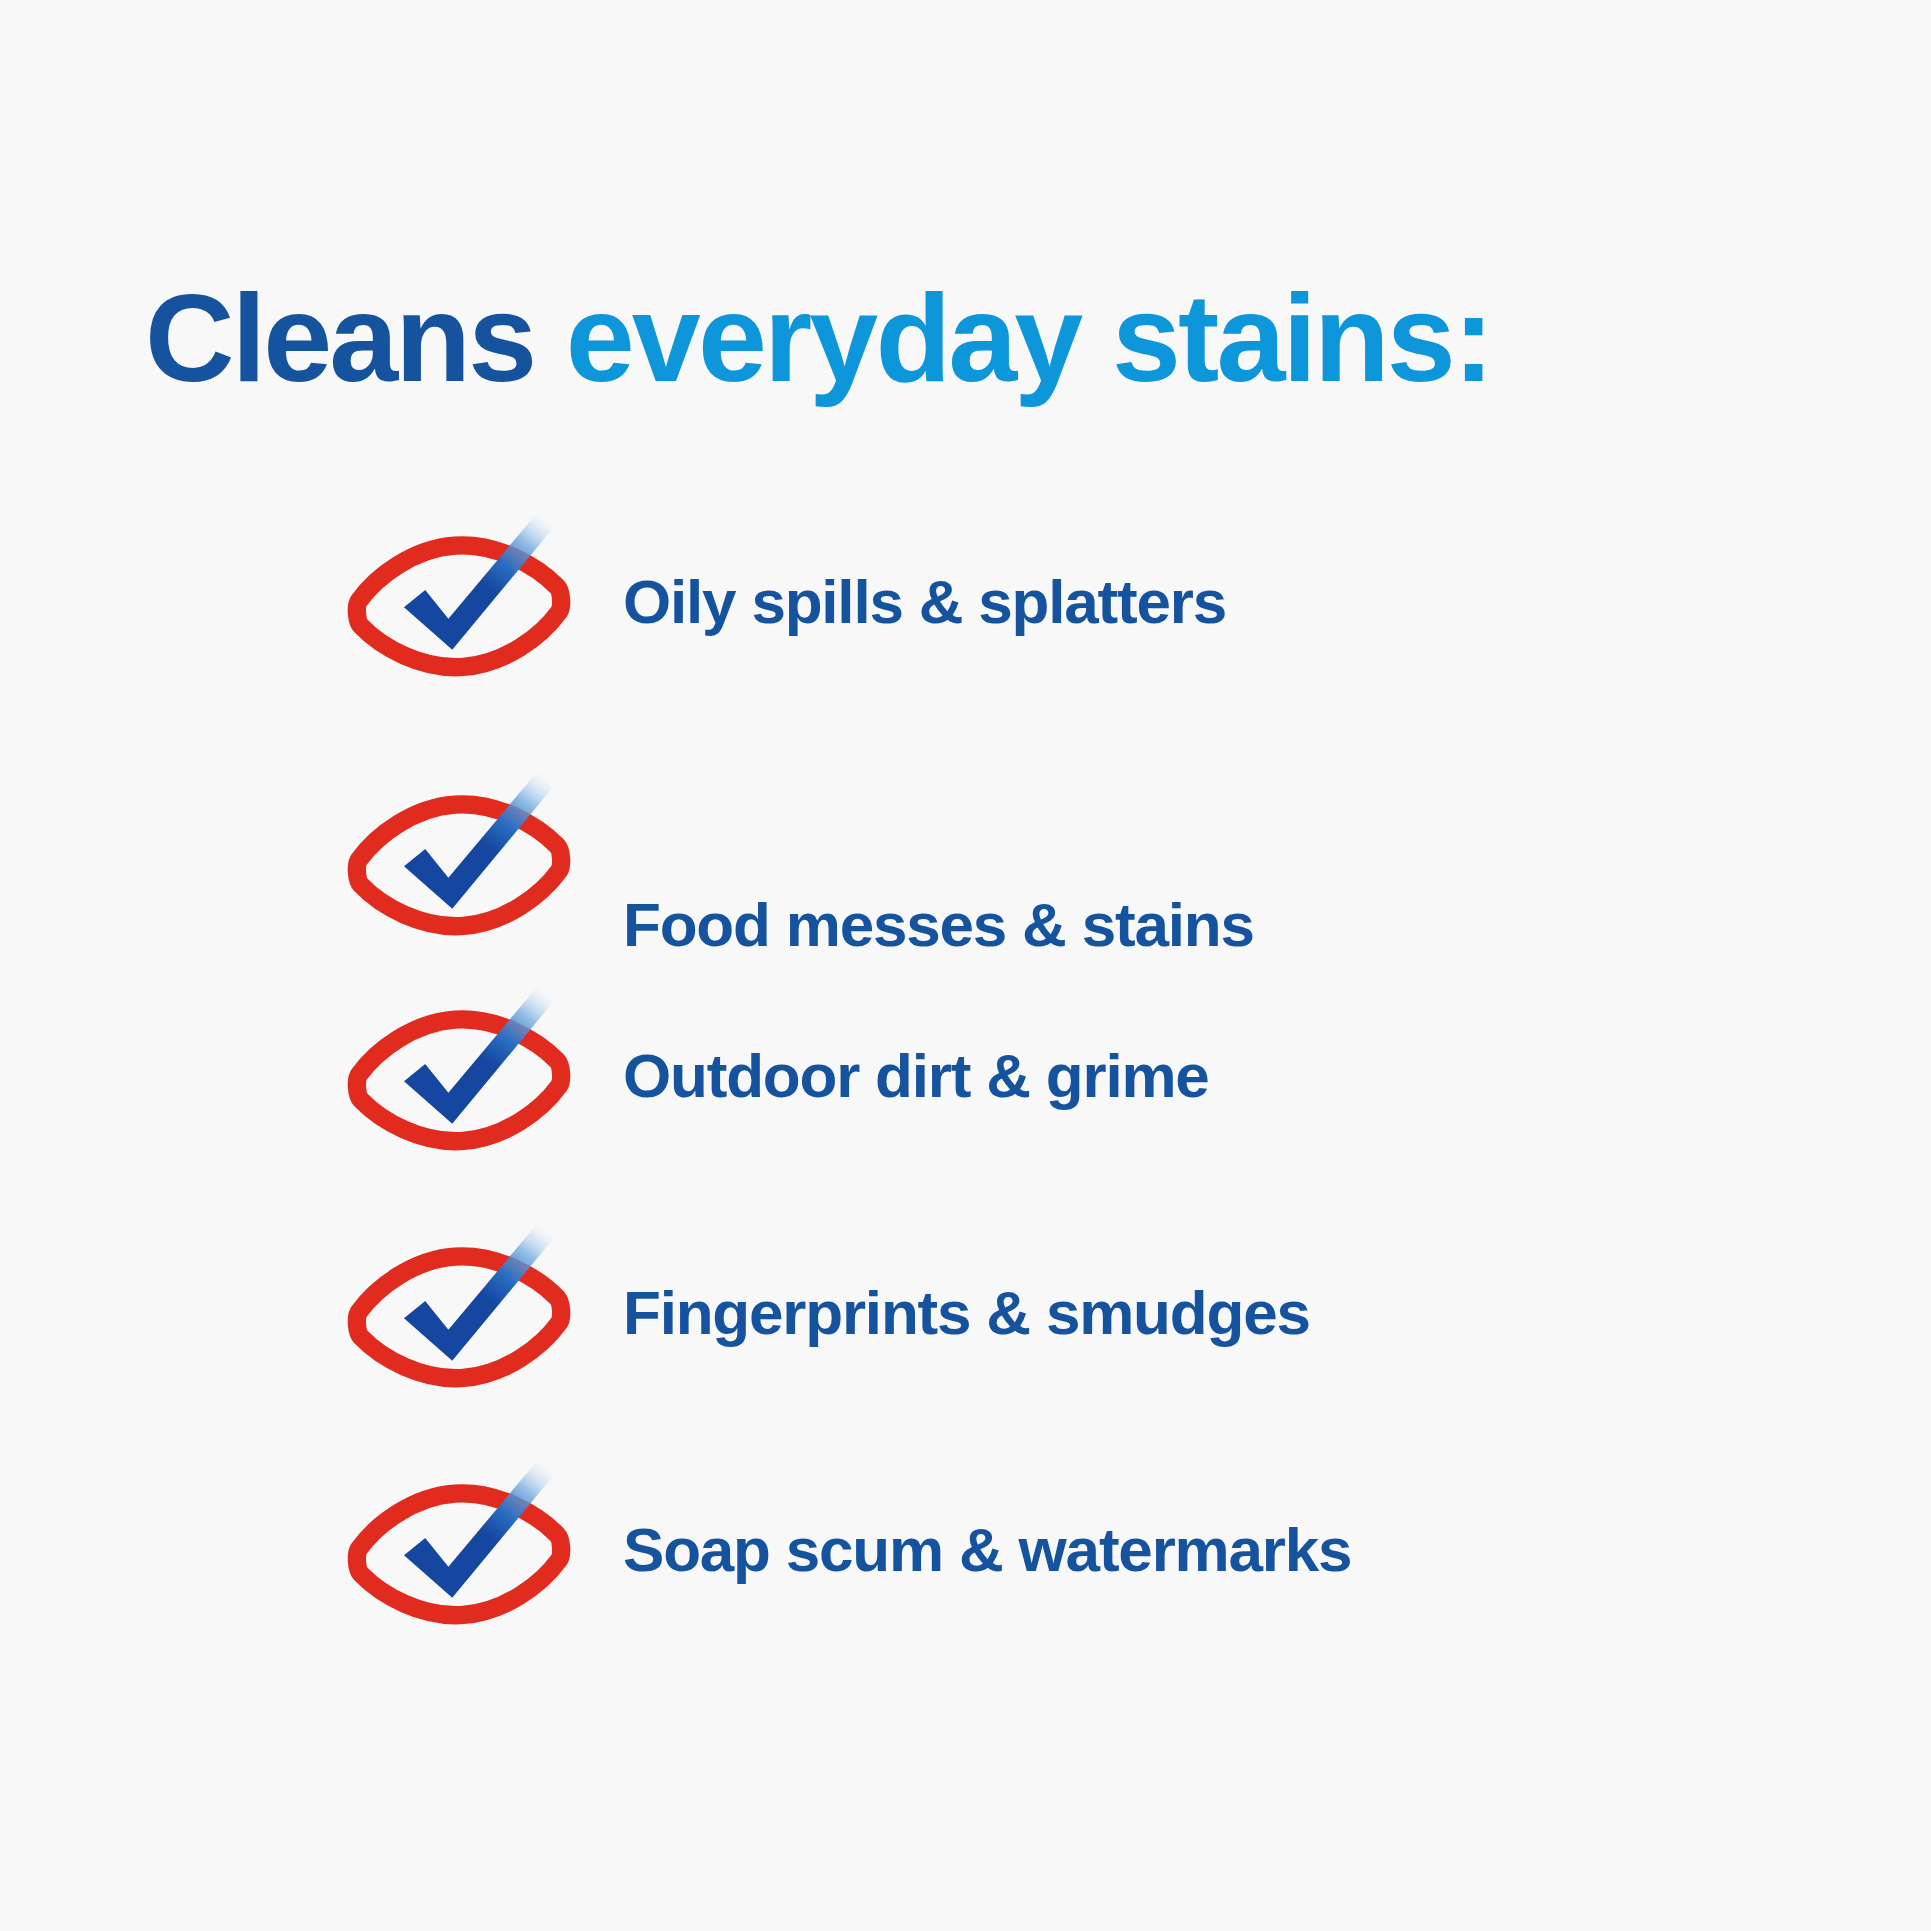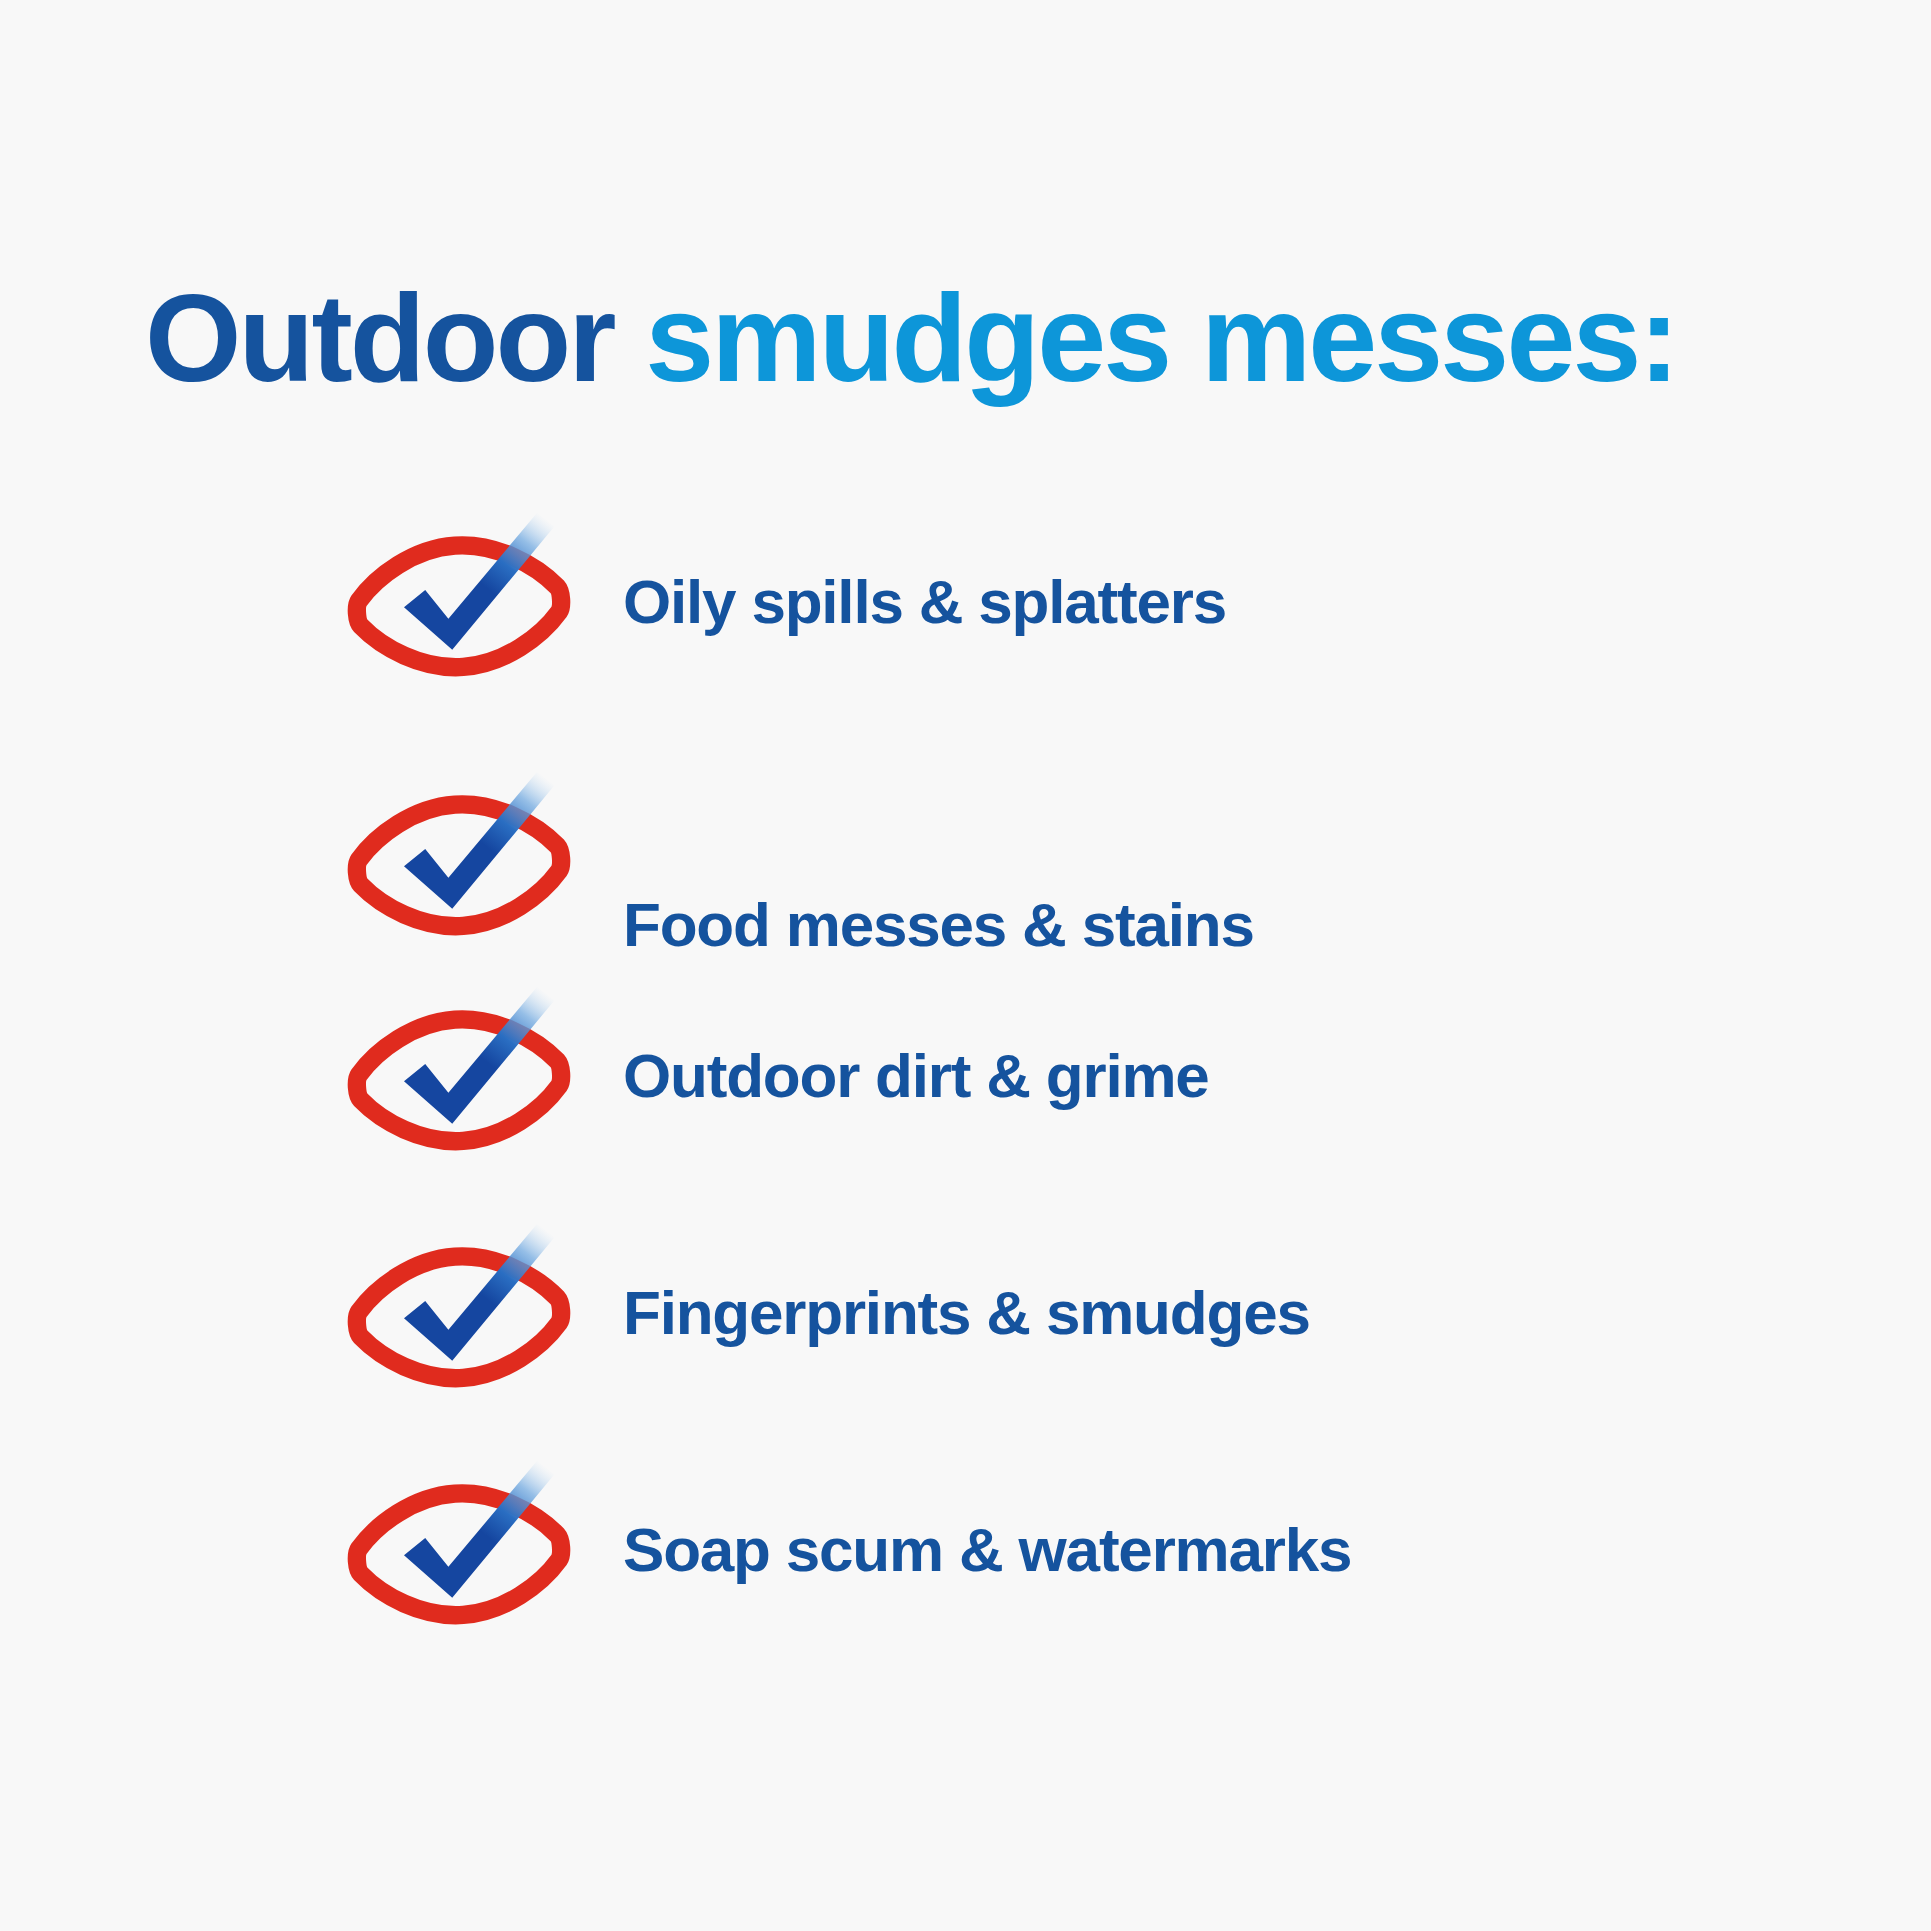--- a/index.html
+++ b/index.html
@@ -88,22 +88,22 @@
   .benefit-row.r2 { margin-top: 0px; }
   .benefit-row.r3 { margin-top: 0px; }
   .benefit-row.r4 { margin-top: 0px; }
 </style>
 </head>
 <body>
 
 <div class="poster">
 
   <h1 class="headline">
-    <span class="part-primary">Outdoor</span>
-    <span class="part-accent">smudges messes:</span>
+    <span class="part-primary">Cleans</span>
+    <span class="part-accent">everyday stains:</span>
   </h1>
 
   <div class="benefit-list">
 
     <div class="benefit-row r0">
       <span class="check-badge">
         <svg viewBox="0 0 230 200" xmlns="http://www.w3.org/2000/svg">
           <defs>
             <linearGradient id="tailgrad0" x1="0.18" y1="0.95" x2="0.95" y2="0.05">
               <stop offset="0%" stop-color="#1546a0" stop-opacity="1"></stop>

